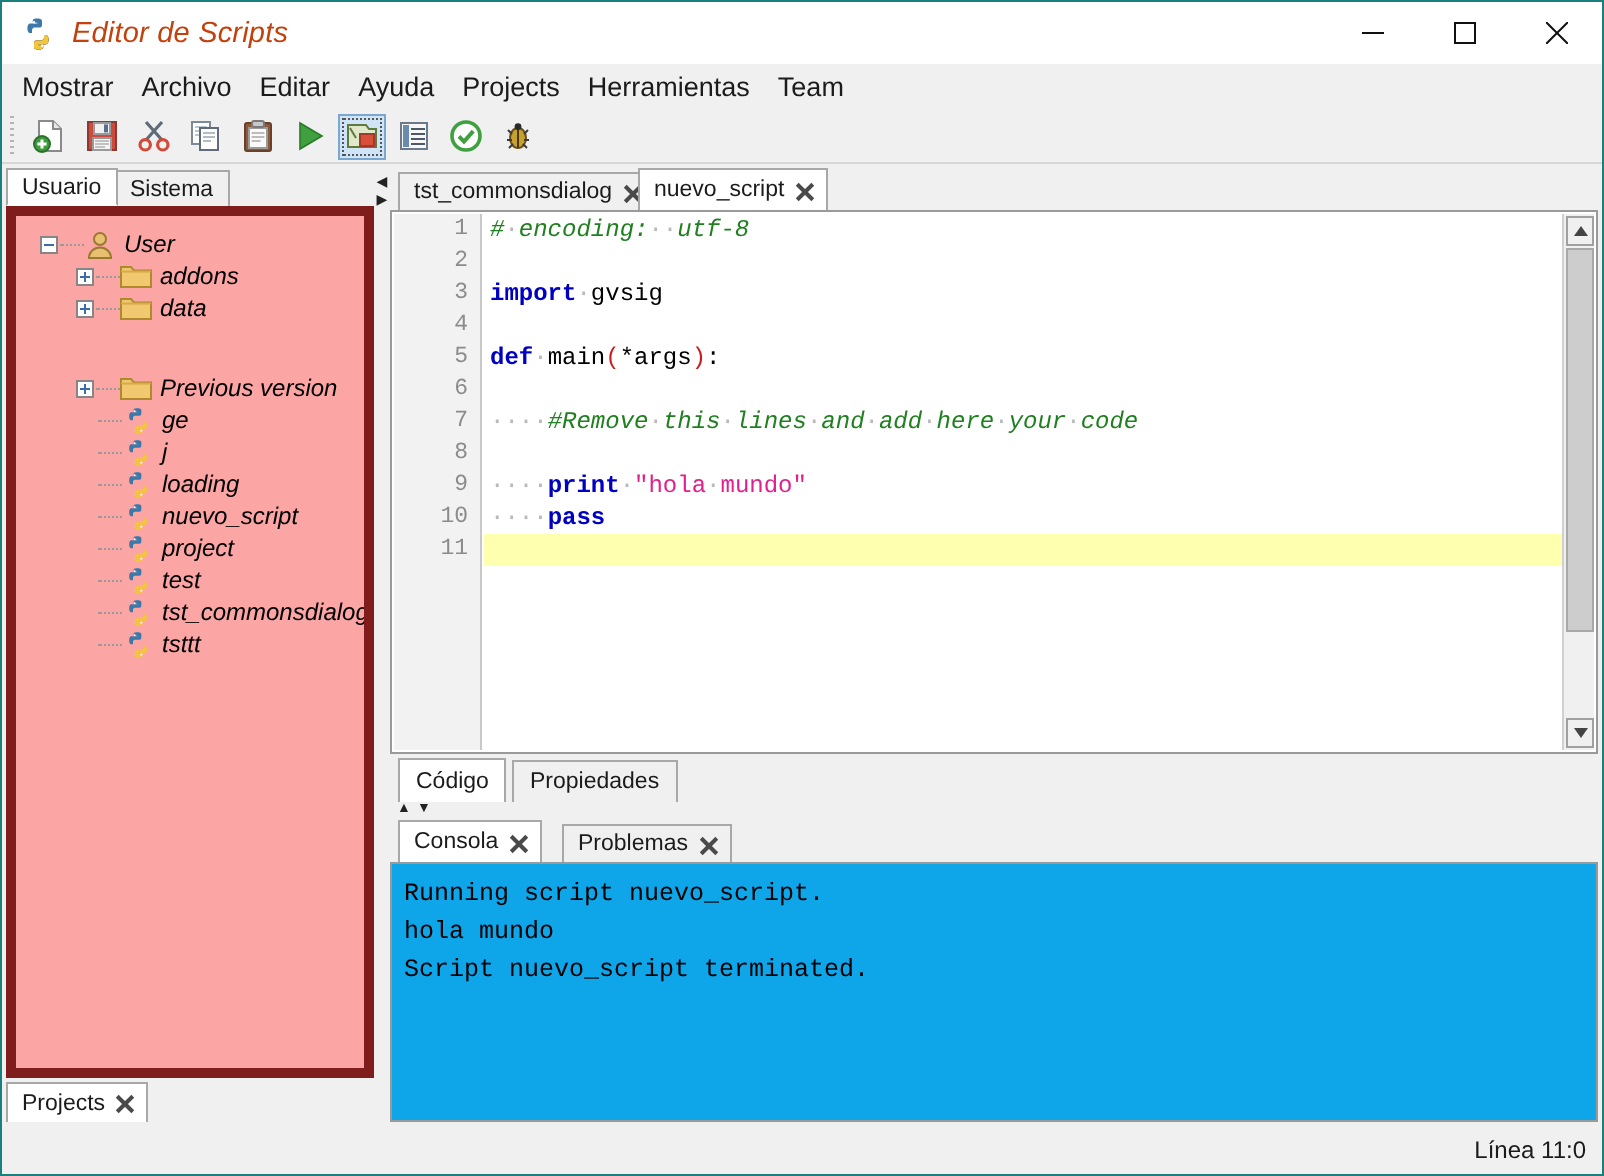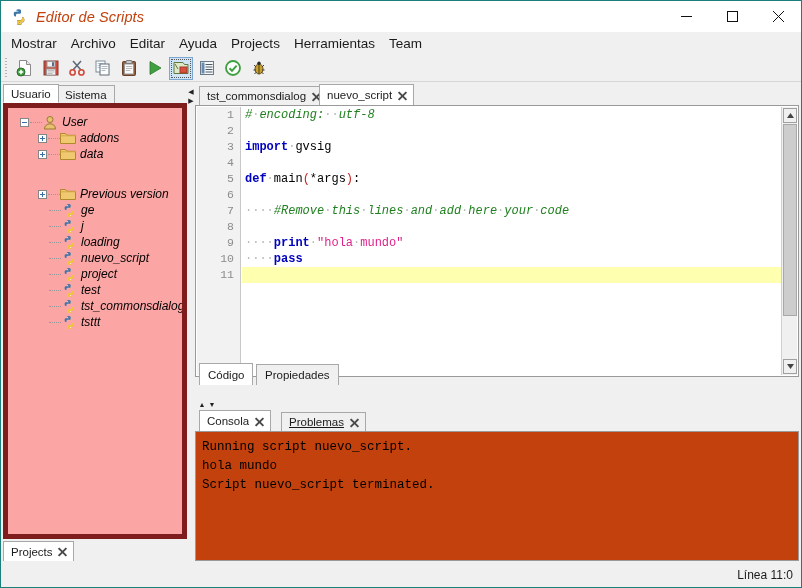--- a/index.html
+++ b/index.html
@@ -202,21 +202,21 @@
     position: absolute; left: 1px; width: 14px; height: 15px;
     background: #f0f0f0; border: 1px solid #a0a0a0;
     display: flex; align-items: center; justify-content: center;
     font-size: 8px; color: #444;
   }
   .sbthumb {
     position: absolute; left: 1px; width: 14px;
     background: #cdcdcd; border: 1px solid #a8a8a8;
   }
 
-  #ed-bottomtabs { position: absolute; left: 0; bottom: 16px; height: 22px; width: 100%; }
+  #ed-bottomtabs { position: absolute; left: 0; bottom: 0; height: 22px; width: 100%; }
   .btab2 {
     position: absolute; bottom: 0; height: 21px;
     background: #f0f0f0; border: 1px solid #a8a8a8; border-bottom: none;
     font-size: 11.5px; color: #1b1b1b;
     display: flex; align-items: center; padding: 0 8px;
   }
   .btab2.active { background: #ffffff; height: 22px; z-index: 3; }
 
   
   #hsplit {
@@ -226,21 +226,21 @@
   .hsp-arrow {
     position: absolute; top: 1px; width: 8px; height: 6px;
     font-size: 7px; line-height: 6px; text-align: center; color: #222;
   }
 
   
   #console-area { position: absolute; left: 0; top: 326px; right: 0; bottom: 0; }
   #con-tabs { position: absolute; left: 0; top: 0; height: 21px; width: 100%; }
   #con-box {
     position: absolute; left: 0; top: 21px; right: 0; bottom: 0;
-    background: #c2410c; border: 1px solid #9a9a9a;
+    background: #0ea5e9; border: 1px solid #9a9a9a;
   }
   #con-text {
     position: absolute; left: 6px; top: 6px; right: 6px; bottom: 4px;
     font-family: "Liberation Mono", monospace; font-size: 12.5px; color: #000;
     line-height: 19px; white-space: pre;
   }
 
   
   #statusbar {
     position: absolute; left: 0; bottom: 0; width: 800px; height: 24px;
@@ -640,21 +640,21 @@
         <span class="hsp-arrow" style="left:3px;">▲</span>
         <span class="hsp-arrow" style="left:13px;">▼</span>
       </div>
 
       <div id="console-area">
         <div id="con-tabs">
           <div class="etab active" style="left:4px;">
             <span>Consola</span>
             <span class="xglyph"></span>
           </div>
-          <div class="etab" style="left:86px;text-decoration:underline;">
+          <div class="etab" style="left:86px;">
             <span>Problemas</span>
             <span class="xglyph"></span>
           </div>
         </div>
         <div id="con-box">
           <div id="con-text">Running script nuevo_script.
 hola mundo
 Script nuevo_script terminated.</div>
         </div>
       </div>

